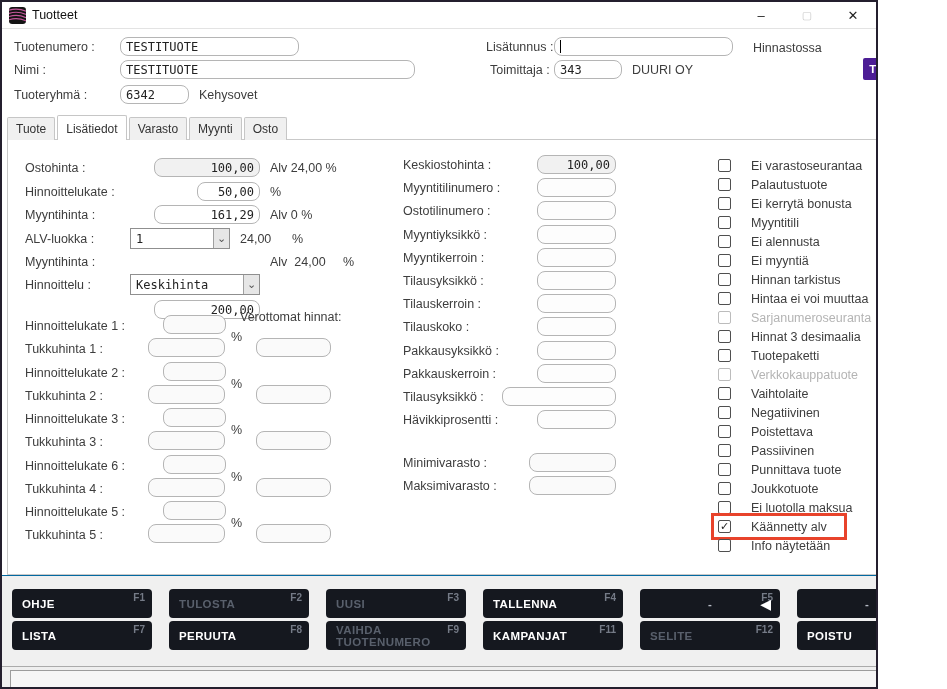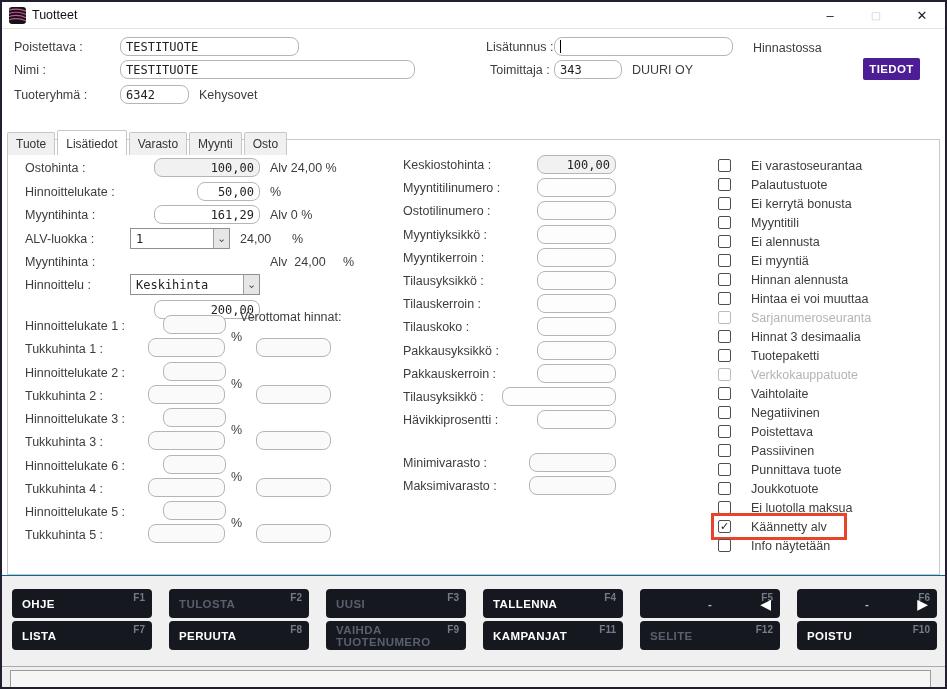--- a/index.html
+++ b/index.html
@@ -1,18 +1,18 @@
 <!DOCTYPE html>
 <html><head>
 <meta charset="utf-8">
 <style>
   * { margin:0; padding:0; box-sizing:border-box; }
   html,body { background:#ffffff; }
   body { font-family:"Liberation Sans", sans-serif; }
-  .window{ position:relative; width:947px; height:689px; background:#fff;
+  .window{ position:relative; width:878px; height:689px; background:#fff;
            border:2px solid #241f2e; overflow:hidden; }
 
   
   .titlebar{ position:absolute; left:0; top:0; right:0; height:27px; background:#fff;
              border-bottom:1px solid #e3e3e3; }
   .app-icon{ position:absolute; left:7px; top:5px; width:17px; height:17px; }
   .title{ position:absolute; left:30px; top:6px; font-size:12.5px; color:#111; }
   .win-controls{ position:absolute; right:0; top:0; height:27px; display:flex; }
   .win-btn{ width:46px; height:27px; display:flex; align-items:center; justify-content:center;
             font-size:13px; color:#222; cursor:default; }
@@ -27,21 +27,21 @@
   input.field.num{ text-align:right; }
   input.field.ro{ background:#f1f1f1; }
   .caret{ position:absolute; width:1px; height:13px; background:#000; }
 
   .tiedot-btn{ position:absolute; left:861px; top:56px; width:57px; height:22px;
                background:#4c1d95; color:#fff; font-weight:bold; font-size:11.5px;
                display:flex; align-items:center; justify-content:center; border-radius:2px;
                letter-spacing:.4px; }
 
   
-  .tabs{ position:absolute; left:5px; top:113px; height:25px; display:flex; align-items:flex-end; z-index:3;margin-top:15px; }
+  .tabs{ position:absolute; left:5px; top:113px; height:25px; display:flex; align-items:flex-end; z-index:3; }
   .tab{ height:23px; background:#f0f0f0; border:1px solid #c6c6c6; border-bottom:none;
         font-size:12px; color:#333; padding:4px 8px 0 8px; margin-right:2px; border-radius:2px 2px 0 0; }
   .tab.active{ height:25px; background:#fff; padding-top:6px; position:relative; z-index:4; }
 
   
   .panel{ position:absolute; left:5px; top:137px; width:933px; height:436px;
           border:1px solid #c9c9c9; background:#fff; z-index:2; }
 
   
   .prow{ position:absolute; left:17px; height:21px; }
@@ -120,21 +120,21 @@
       </g>
     </svg>
     <span class="title">Tuotteet</span>
     <div class="win-controls">
       <span class="win-btn">–</span>
       <span class="win-btn max">▢</span>
       <span class="win-btn">✕</span>
     </div>
   </div>
 
-  <span class="lbl" style="left:12px;top:38px">Poistettava :</span>
+  <span class="lbl" style="left:12px;top:38px">Tuotenumero :</span>
   <input class="field" style="left: 118px; top: 35px; width: 179px;" value="TESTITUOTE">
   <span class="lbl" style="left:484px;top:38px">Lisätunnus :</span>
   <input class="field" style="left: 552px; top: 35px; width: 179px;" value="">
   <div class="caret" style="left:558px;top:38px"></div>
   <span class="txt" style="left:751px;top:39px">Hinnastossa</span>
 
   <span class="lbl" style="left:12px;top:61px">Nimi :</span>
   <input class="field" style="left: 118px; top: 58px; width: 295px;" value="TESTITUOTE">
   <span class="lbl" style="left:488px;top:61px">Toimittaja :</span>
   <input class="field" style="left: 552px; top: 58px; width: 68px;" value="343">
@@ -347,21 +347,21 @@
           <span class="flabel">Ei alennusta</span>
         </div>
 
         <div class="flag">
           <span class="box"></span>
           <span class="flabel">Ei myyntiä</span>
         </div>
 
         <div class="flag">
           <span class="box"></span>
-          <span class="flabel">Hinnan alennusta</span>
+          <span class="flabel">Hinnan tarkistus</span>
         </div>
 
         <div class="flag">
           <span class="box"></span>
           <span class="flabel">Hintaa ei voi muuttaa</span>
         </div>
 
         <div class="flag disabled">
           <span class="box"></span>
           <span class="flabel">Sarjanumeroseuranta</span>

